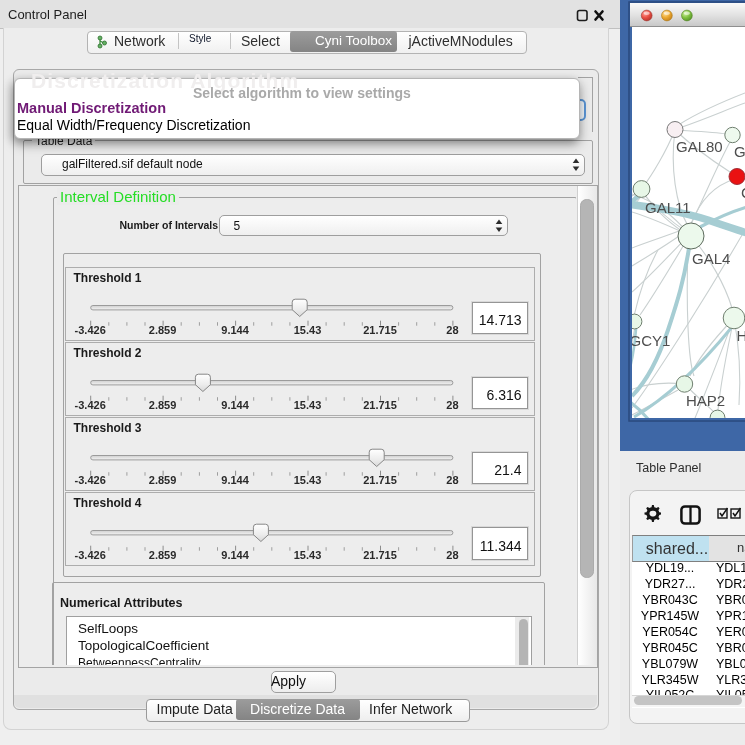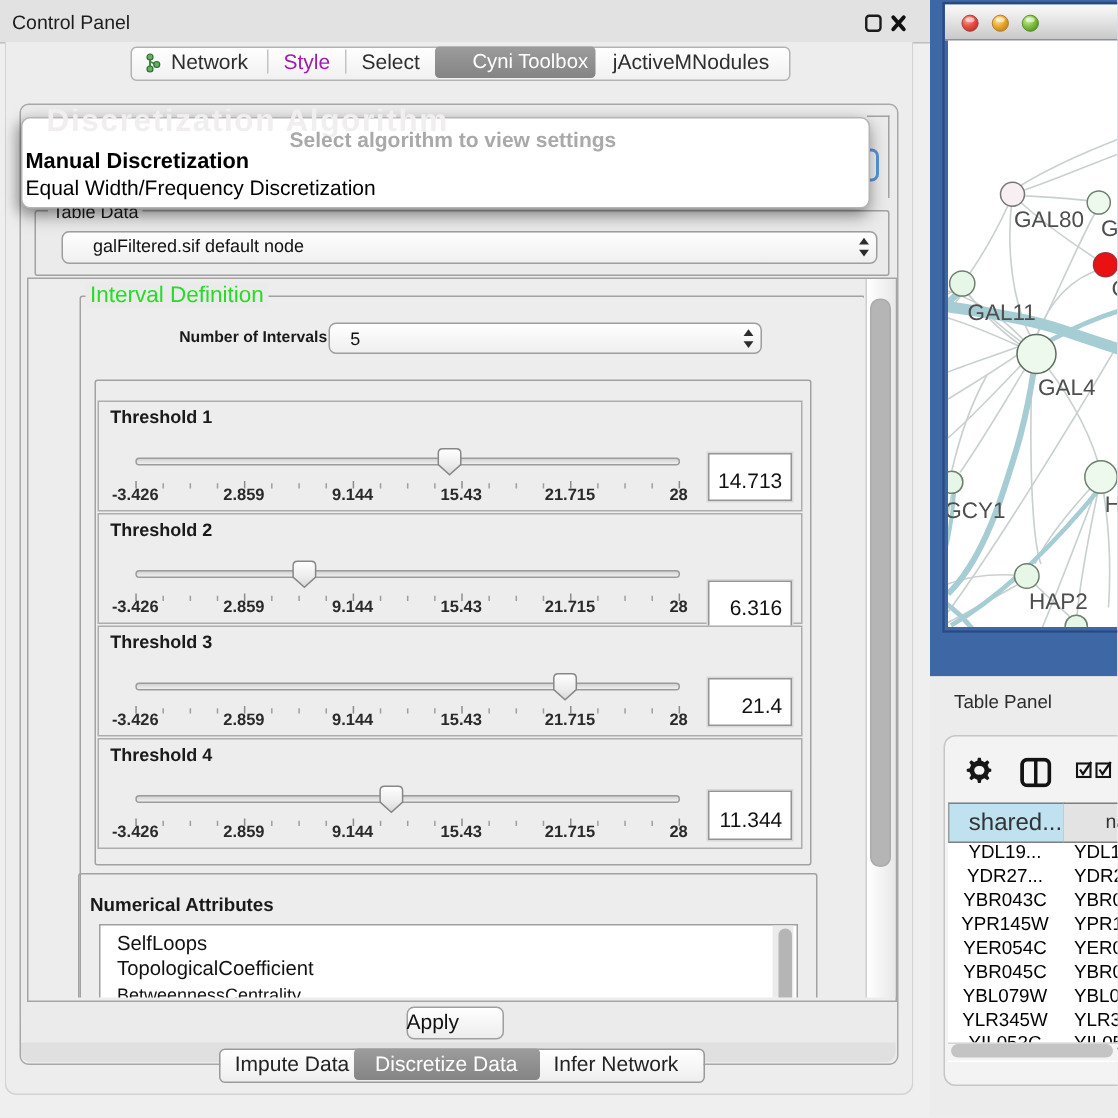--- a/index.html
+++ b/index.html
@@ -28,21 +28,21 @@
 
 <div class="abs" style="left:87px;top:30.5px;width:438px;height:21.5px;background:linear-gradient(#ffffff,#f0f0f0);border:1px solid #b3b3b3;border-radius:4px"></div>
 <svg class="abs" style="left:95px;top:35px" width="14" height="14" viewBox="0 0 14 14">
  <path d="M5 3 L5 11 M5 6 L9 8" stroke="#3f8d3f" stroke-width="1.3" fill="none"></path>
  <circle cx="5" cy="3" r="2" fill="#63b063" stroke="#2e702e" stroke-width="0.8"></circle>
  <circle cx="5" cy="11" r="2" fill="#63b063" stroke="#2e702e" stroke-width="0.8"></circle>
  <circle cx="9.5" cy="8" r="2" fill="#63b063" stroke="#2e702e" stroke-width="0.8"></circle>
 </svg>
 <span class="abs" style="left:114px;top:33px;font-size:14px;color:#2e2e2e">Network</span>
 <div class="abs" style="left:178px;top:33px;width:1px;height:16px;background:#c4c4c4"></div>
-<span class="abs" style="left:189px;top:33px;font-size:14px;color:#a21caf">Style</span>
+<span class="abs" style="left:189px;top:33px;font-size:10px;color:#0f172a">Style</span>
 <div class="abs" style="left:230px;top:33px;width:1px;height:16px;background:#c4c4c4"></div>
 <span class="abs" style="left:241px;top:33px;font-size:14px;color:#2e2e2e">Select</span>
 <div class="abs" style="left:290px;top:30.5px;width:106.5px;height:21.5px;background:linear-gradient(#9c9c9c,#848484);border-radius:3px"></div>
 <span class="abs" style="left:290px;top:33px;width:127px;text-align:center;font-size:13.5px;color:#fff">Cyni Toolbox</span>
 <span class="abs" style="left:408.5px;top:33px;font-size:14px;color:#2e2e2e">jActiveMNodules</span>
 
 <div class="abs" style="left:578px;top:77px;width:14px;height:54px;border-top:1px solid #a2a2a2;border-right:1px solid #a2a2a2"></div>
 <div class="abs" style="left:572px;top:99px;width:14px;height:22px;background:#f2f7fc;border:2.5px solid #5b96d6;border-radius:5px;box-sizing:border-box"></div>
 
 <div class="abs grp" style="left:22.5px;top:140px;width:568.5px;height:41.5px"></div>
@@ -50,21 +50,21 @@
 <div class="abs combo" style="left:41px;top:153.5px;width:544px;height:22px"></div>
 <span class="abs" style="left:62px;top:157px;font-size:12px;color:#111">galFiltered.sif default node</span>
 <svg class="abs" style="left:569px;top:156px" width="14" height="17" viewBox="0 0 14 17">
  <path d="M7 2.5 L10.3 7 L3.7 7 Z" fill="#2c2c2c"></path>
     <path d="M7 15 L10.3 10.5 L3.7 10.5 Z" fill="#2c2c2c"></path>
 </svg>
 
 <div class="abs" style="left:14px;top:78px;width:564px;height:58.5px;background:#ffffff;border:1px solid #b5b5b5;border-radius:6px;box-shadow:0 5px 12px rgba(0,0,0,0.35),-3px 3px 8px rgba(0,0,0,0.18)"></div>
 <span class="abs" style="left:31px;top:69px;font-size:21px;font-weight:bold;letter-spacing:1.1px;color:#f0eeee;white-space:nowrap">Discretization Algorithm</span>
 <span class="abs" style="left:193px;top:85px;font-size:14px;font-weight:bold;color:#a9a9a9">Select algorithm to view settings</span>
-<span class="abs" style="left:17px;top:100px;font-size:14.5px;font-weight:bold;color:#000000">Manual Discretization</span>
+<span class="abs" style="left:17px;top:100px;font-size:14.5px;font-weight:bold;color:#701a75">Manual Discretization</span>
 <span class="abs" style="left:17px;top:117px;font-size:14px;color:#000">Equal Width/Frequency Discretization</span>
 
 <div class="abs" style="left:18px;top:185px;width:578px;height:480.5px;border:1px solid #a4a4a4;background:#ededed"></div>
 <div class="abs" style="left:576.5px;top:186px;width:19px;height:479px;background:linear-gradient(90deg,#ffffff,#e8e8e8);border-left:1px solid #cfcfcf"></div>
 <div class="abs" style="left:580px;top:199px;width:11.5px;height:377px;background:#b5b5b5;border:1px solid #ababab;border-radius:6.5px"></div>
 
 <div class="abs" style="left:18px;top:185px;width:558px;height:480px;overflow:hidden">
  <div class="abs" style="left:0;top:0;width:552px;height:480px">
 
   <div class="abs" style="left:-18px;top:-185px;width:620px;height:700px">
@@ -164,21 +164,21 @@
             <line x1="368.8" y1="54.2" x2="368.8" y2="57.7" stroke="#9e9e9e" stroke-width="1"></line>
             <line x1="386.9" y1="52.7" x2="386.9" y2="57.7" stroke="#8c8c8c" stroke-width="1"></line>
   <path d="M129.4,41.7 L129.4,34.2 Q129.4,31.2 132.4,31.2 L141.4,31.2 Q144.4,31.2 144.4,34.2 L144.4,41.7 L136.9,48.5 Z" fill="url(#thg1)" stroke="#878787" stroke-width="1"></path>
  </svg>
  <span class="abs tl" style="left:24.7px;top:56px">-3.426</span>
           <span class="abs tl" style="left:97.1px;top:56px">2.859</span>
           <span class="abs tl" style="left:169.6px;top:56px">9.144</span>
           <span class="abs tl" style="left:242.0px;top:56px">15.43</span>
           <span class="abs tl" style="left:314.5px;top:56px">21.715</span>
           <span class="abs tl" style="left:386.9px;top:56px">28</span>
- <div class="abs vfield" style="left:406px;top:44px">6.316</div>
+ <div class="abs vfield" style="left:406px;top:34px">6.316</div>
 </div>
 <div class="abs tbox" style="left:64.5px;top:416.9px">
  <span class="abs b13" style="left:8px;top:3px">Threshold 3</span>
  <svg class="abs" style="left:0;top:0" width="468" height="72" viewBox="0 0 468 72">
   <defs>
    <linearGradient id="trg2" x1="0" y1="0" x2="0" y2="1">
     <stop offset="0" stop-color="#cfcfcf"></stop>
                 <stop offset="1" stop-color="#f4f4f4"></stop>
    </linearGradient>
    <linearGradient id="thg2" x1="0" y1="0" x2="0" y2="1">

